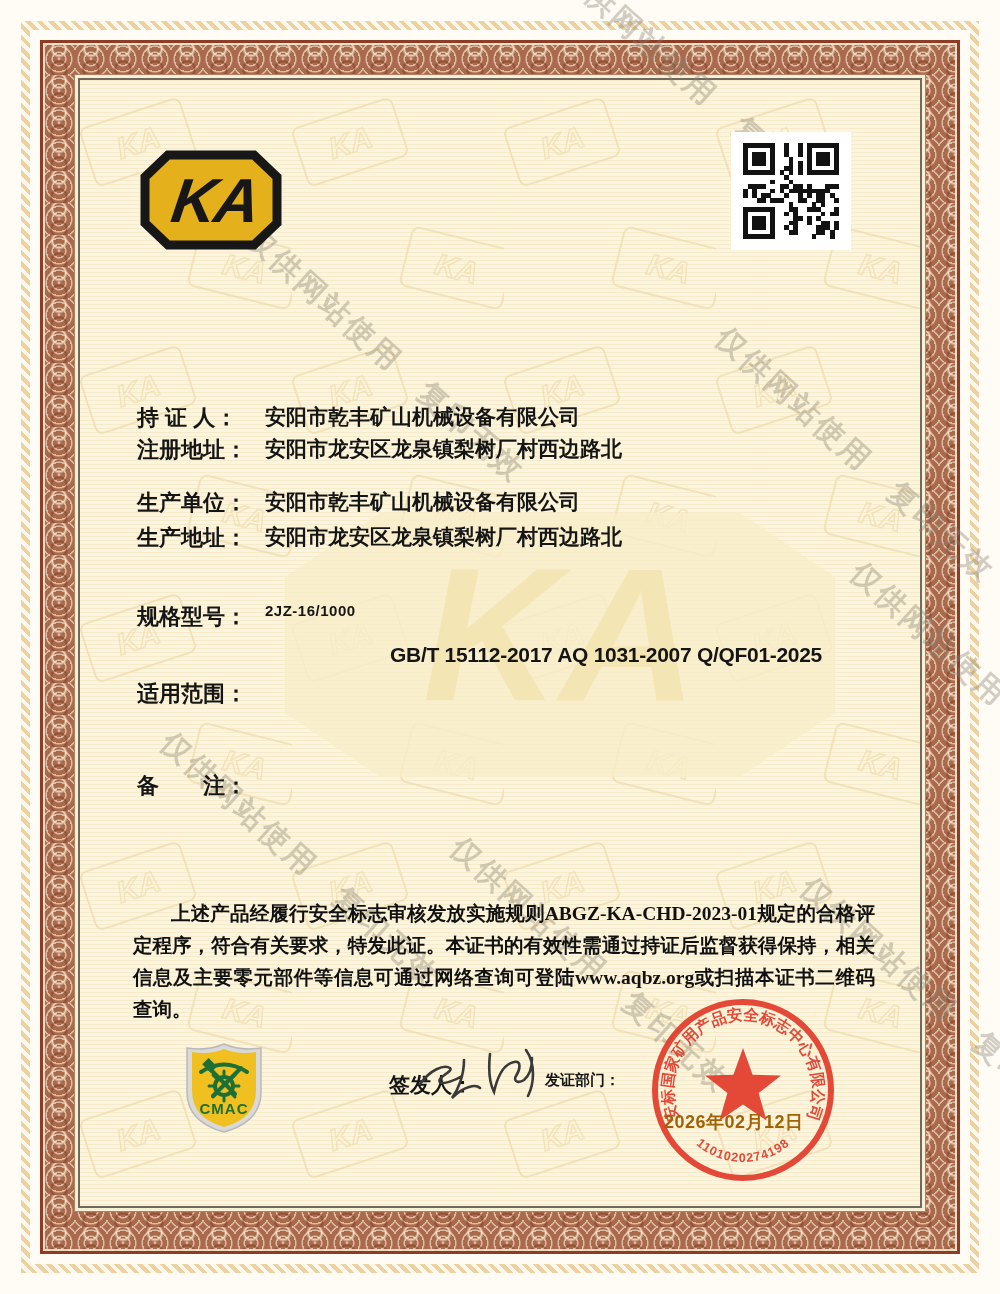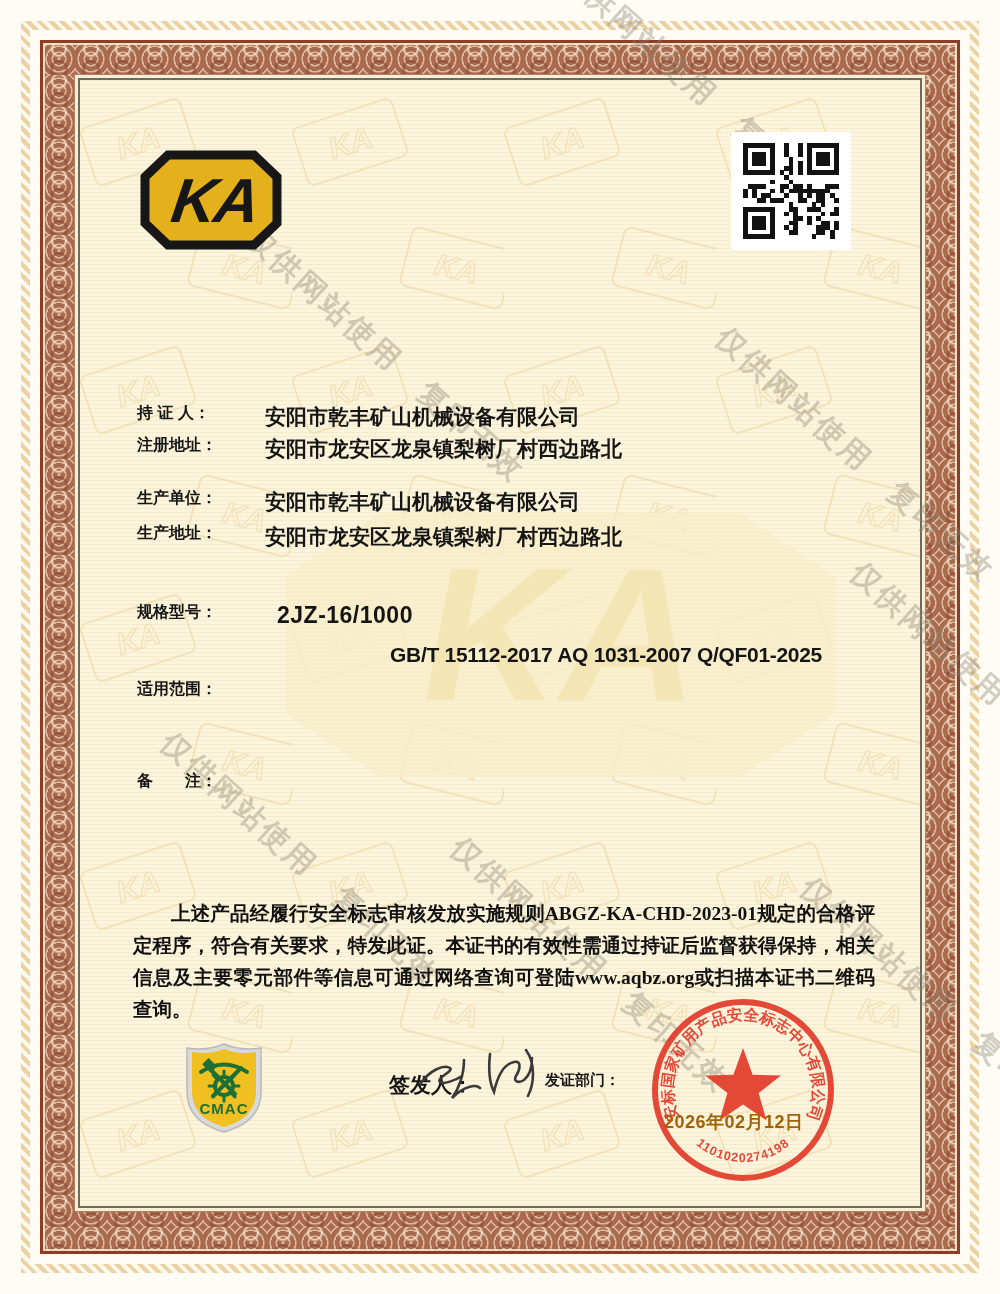--- a/index.html
+++ b/index.html
@@ -31,24 +31,24 @@
   .ka-badge{position:absolute;left:140px;top:150px;width:142px;height:100px;}
   .certno{position:absolute;left:390px;top:184px;font-family:"Liberation Serif",serif;
           font-size:22px;color:#1d1d1d;}
   .certno .num{font-family:"Liberation Serif",serif;letter-spacing:1px;}
   .qr-box{position:absolute;left:731px;top:132px;width:120px;height:118px;background:#ffffff;}
   .qr-box svg{position:absolute;left:12px;top:11px;width:96px;height:96px;}
   .title{position:absolute;left:0;top:292px;width:100%;text-align:center;
          font-family:"Liberation Serif",serif;font-size:45px;font-weight:900;
          letter-spacing:4px;color:#0e0e0e;}
   .row{position:absolute;left:0;width:100%;height:26px;}
-  .lbl{position:absolute;left:137px;font-size:16px;font-weight:700;white-space:pre;}
+  .lbl{position:absolute;left:137px;font-size:22px;font-weight:700;white-space:pre;}
   .val{position:absolute;left:265px;font-size:21px;font-weight:600;white-space:nowrap;
        font-family:"Liberation Serif",serif;}
-  .val-model{font-family:"Liberation Sans",sans-serif;font-weight:700;font-size:23px;letter-spacing:0.5px;margin-left:12px;}
+  .val-model{font-family:"Liberation Sans",sans-serif;font-weight:700;font-size:15px;letter-spacing:0.5px;}
   .val-std{left:390px;font-family:"Liberation Sans",sans-serif;font-weight:700;font-size:21px;letter-spacing:-0.3px;}
   .val-date{font-family:"Liberation Sans",sans-serif;font-weight:700;}
   .statement{position:absolute;left:133px;top:898px;width:742px;font-family:"Liberation Serif",serif;
              font-size:19.5px;font-weight:600;line-height:32px;text-align:justify;
              text-indent:38px;color:#111;}
   .cmac{position:absolute;left:183px;top:1042px;width:82px;height:92px;}
   .signer-label{position:absolute;left:345px;top:1071px;font-size:21px;font-weight:700;margin-left:44px;}
   .signature{position:absolute;left:412px;top:1040px;width:135px;height:70px;}
   .dept-label{position:absolute;left:545px;top:1071px;font-size:15px;font-weight:700;}
   .stamp{position:absolute;left:648px;top:995px;width:190px;height:190px;opacity:.92;z-index:5;}

